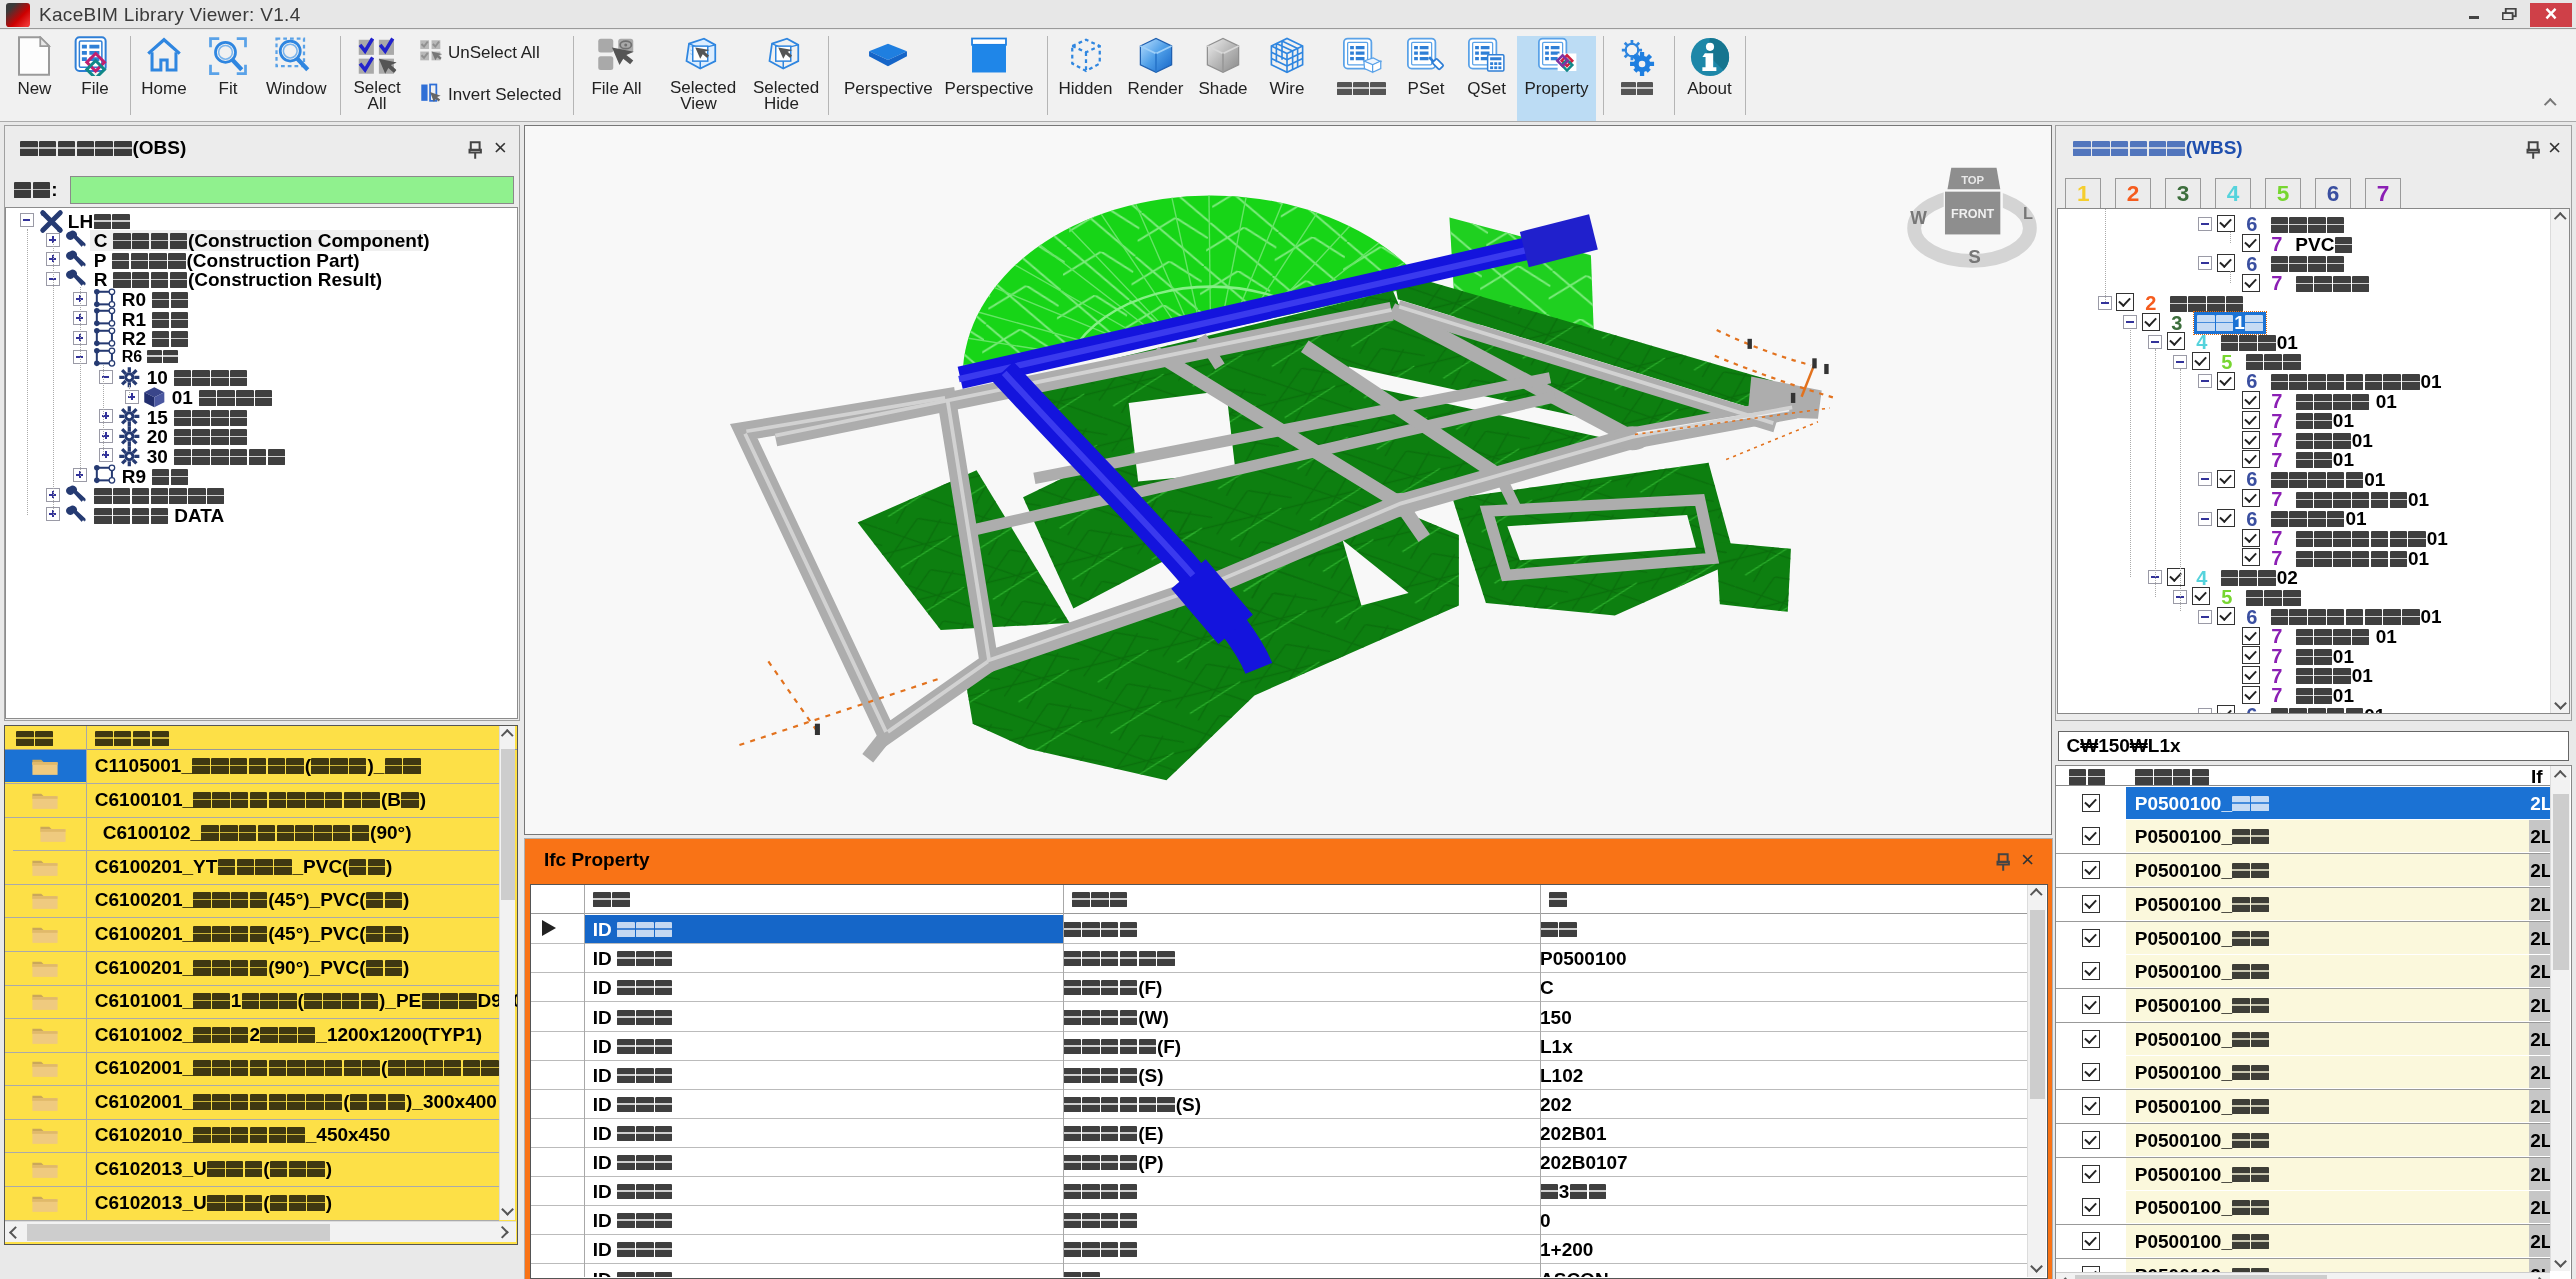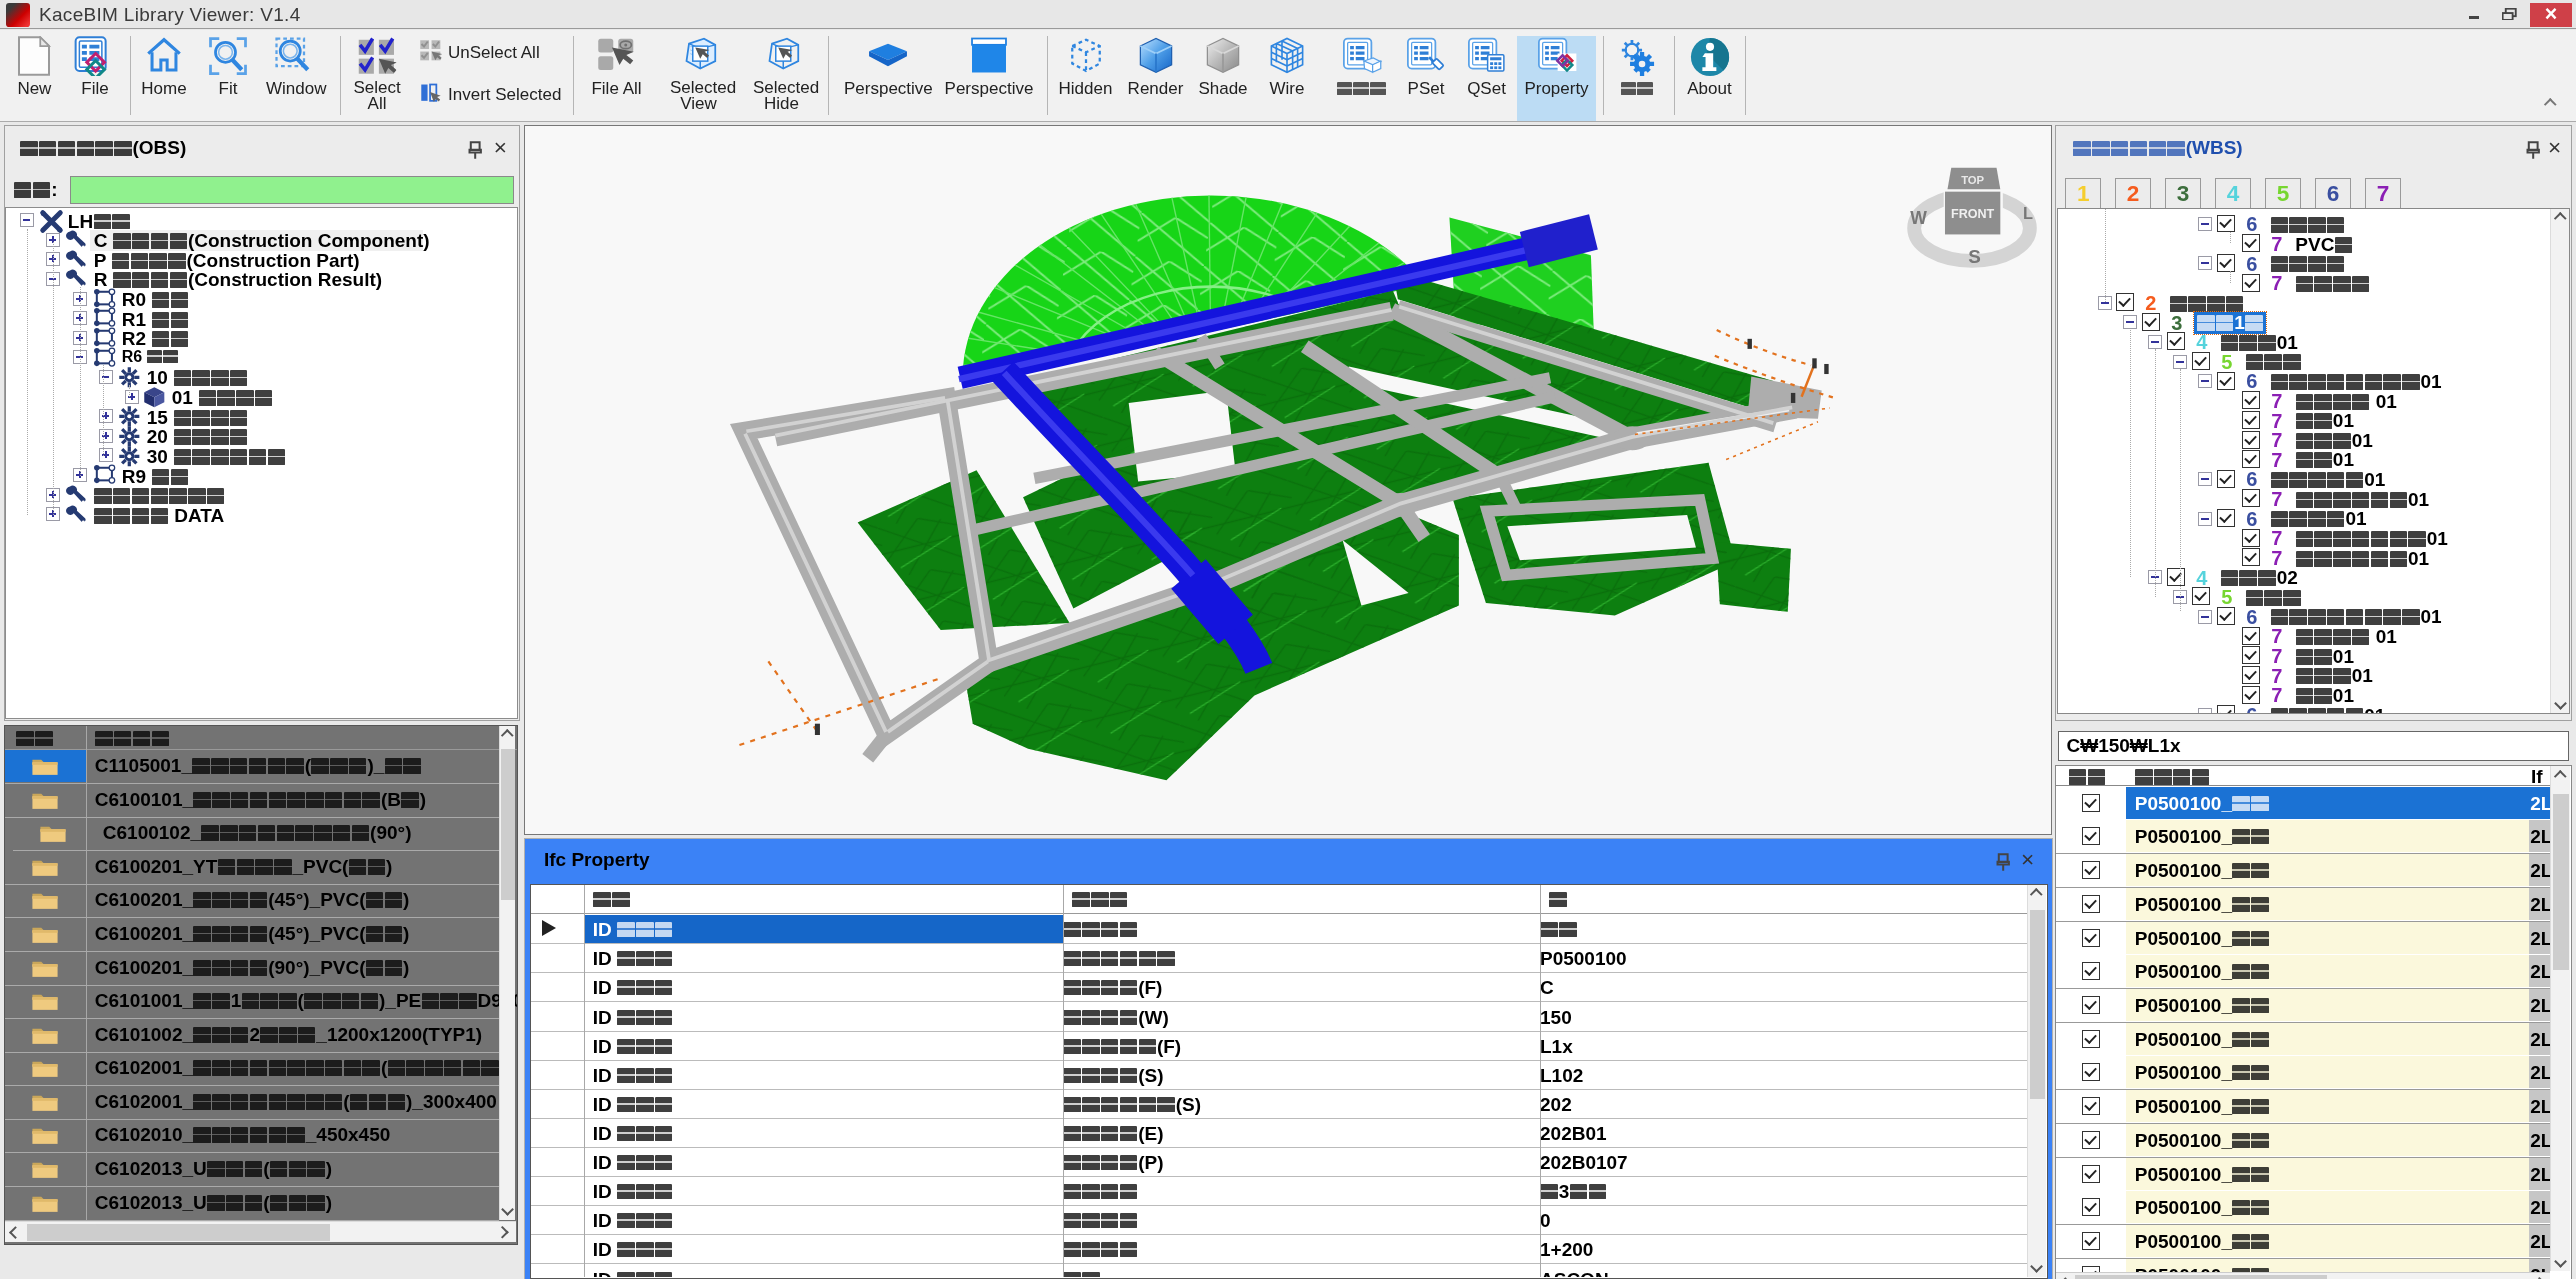--- a/index.html
+++ b/index.html
@@ -474,21 +474,21 @@
           <circle cx="14.6" cy="14.3" r="1.1" fill="#fff"></circle>
         </svg></div>
       <div class="abs" style="left:88px;top:297px;font-size:19px;white-space:nowrap"><span class="hg"></span><span class="hg"></span><span class="hg"></span><span class="hg"></span> DATA</div>
       <div class="abs" style="left:21px;top:21.4px;height:286px;border-left:1.3px dotted #aaa"></div>
       <div class="abs" style="left:47px;top:34px;height:273px;border-left:1.3px dotted #aaa"></div>
       <div class="abs" style="left:74px;top:79px;height:189px;border-left:1.3px dotted #aaa"></div>
       <div class="abs" style="left:97px;top:157px;height:91px;border-left:1.3px dotted #aaa"></div>
       <div class="abs" style="left:123px;top:177px;height:12px;border-left:1.3px dotted #aaa"></div>
     </div>
 </div>
-<div id="listpanel" class="abs" style="left:3.8px;top:725px;width:514px;height:520px;background:#737373;border:1.9px solid #555;overflow:hidden">
+<div id="listpanel" class="abs" style="left:3.8px;top:725px;width:514px;height:520px;background:#fde047;border:1.9px solid #555;overflow:hidden">
  <div class="abs" style="left:0;top:0;width:100%;height:24px;border-bottom:1.3px solid #999">
    <div class="abs" style="left:11.3px;top:1.3px;font-size:19px"><span class="hg"></span><span class="hg"></span></div>
    <div class="abs" style="left:90px;top:1.3px;font-size:19px"><span class="hg"></span><span class="hg"></span><span class="hg"></span><span class="hg"></span></div>
  </div>
  <div class="abs grid-line" style="left:81px;top:0;width:1.3px;height:494px"></div>
  <div id="listrows" class="abs" style="left:0;top:24px;width:100%">
       <div class="abs" style="left:0;top:0px;width:494px;height:34px;border-bottom:1.3px solid #aaa">
         <div class="abs" style="left:0;top:0;width:81px;height:32px;background:#1b72d4"></div>
         <div class="abs" style="left:26.4px;top:6.3px"><svg width="28" height="21.4" viewBox="0 0 22 17">
             <path d="M1 3 h7 l2 2 h10 v2 h-19z" fill="#caa75a"></path>
@@ -748,21 +748,21 @@
   <path d="M2262,100 L2268,66 L2340,66 L2346,100 Z" fill="#8e8e8e"></path>
   <rect x="2258" y="104" width="88" height="68" fill="#8e8e8e"></rect>
   <text x="2302" y="92" font-size="18" fill="#e8e8e8" text-anchor="middle" font-family="Liberation Sans">TOP</text>
   <text x="2302" y="146" font-size="20" fill="#f0f0f0" text-anchor="middle" font-family="Liberation Sans">FRONT</text>
   <text x="2216" y="155" font-size="28" fill="#777" text-anchor="middle" font-family="Liberation Sans">W</text>
   <text x="2305" y="218" font-size="30" fill="#777" text-anchor="middle" font-family="Liberation Sans">S</text>
   <text x="2390" y="148" font-size="26" fill="#777" text-anchor="middle" font-family="Liberation Sans">L</text>
  </g>
 </svg>
 </div>
-<div id="ifcpanel" class="abs" style="left:524px;top:838px;width:1529px;height:442px;background:#3b82f6;border:1.3px solid #b0b0b0">
+<div id="ifcpanel" class="abs" style="left:524px;top:838px;width:1529px;height:442px;background:#f97316;border:1.3px solid #b0b0b0">
  <div class="abs panel-hdr" style="left:19px;top:10px">Ifc Property</div>
  <svg class="abs" style="left:1470px;top:14px" width="16.4" height="19" viewBox="0 0 13 15">
       <path d="M3 1 h7 v6 h-7z M2 7 h9 v2 h-9z M6.5 9 v5" stroke="#444" stroke-width="1.6" fill="none"></path>
     </svg>
  <div class="abs px" style="left:1496px;top:7.5px;font-size:22.6px">×</div>
  <div class="white-box" style="left:5px;top:45px;width:1518px;height:395px;border-color:#555">
    <div id="ifcgrid" class="abs" style="left:0;top:0;width:1497px;height:392px;overflow:hidden">
         <div class="abs" style="left:0;top:0;width:1497px;height:29px;border-bottom:1.3px solid #999;background:#fff">
           <div class="abs" style="left:62px;top:3.8px;font-size:19px"><span class="hg"></span><span class="hg"></span></div>
           <div class="abs" style="left:541px;top:3.8px;font-size:19px"><span class="hg"></span><span class="hg"></span><span class="hg"></span></div>

